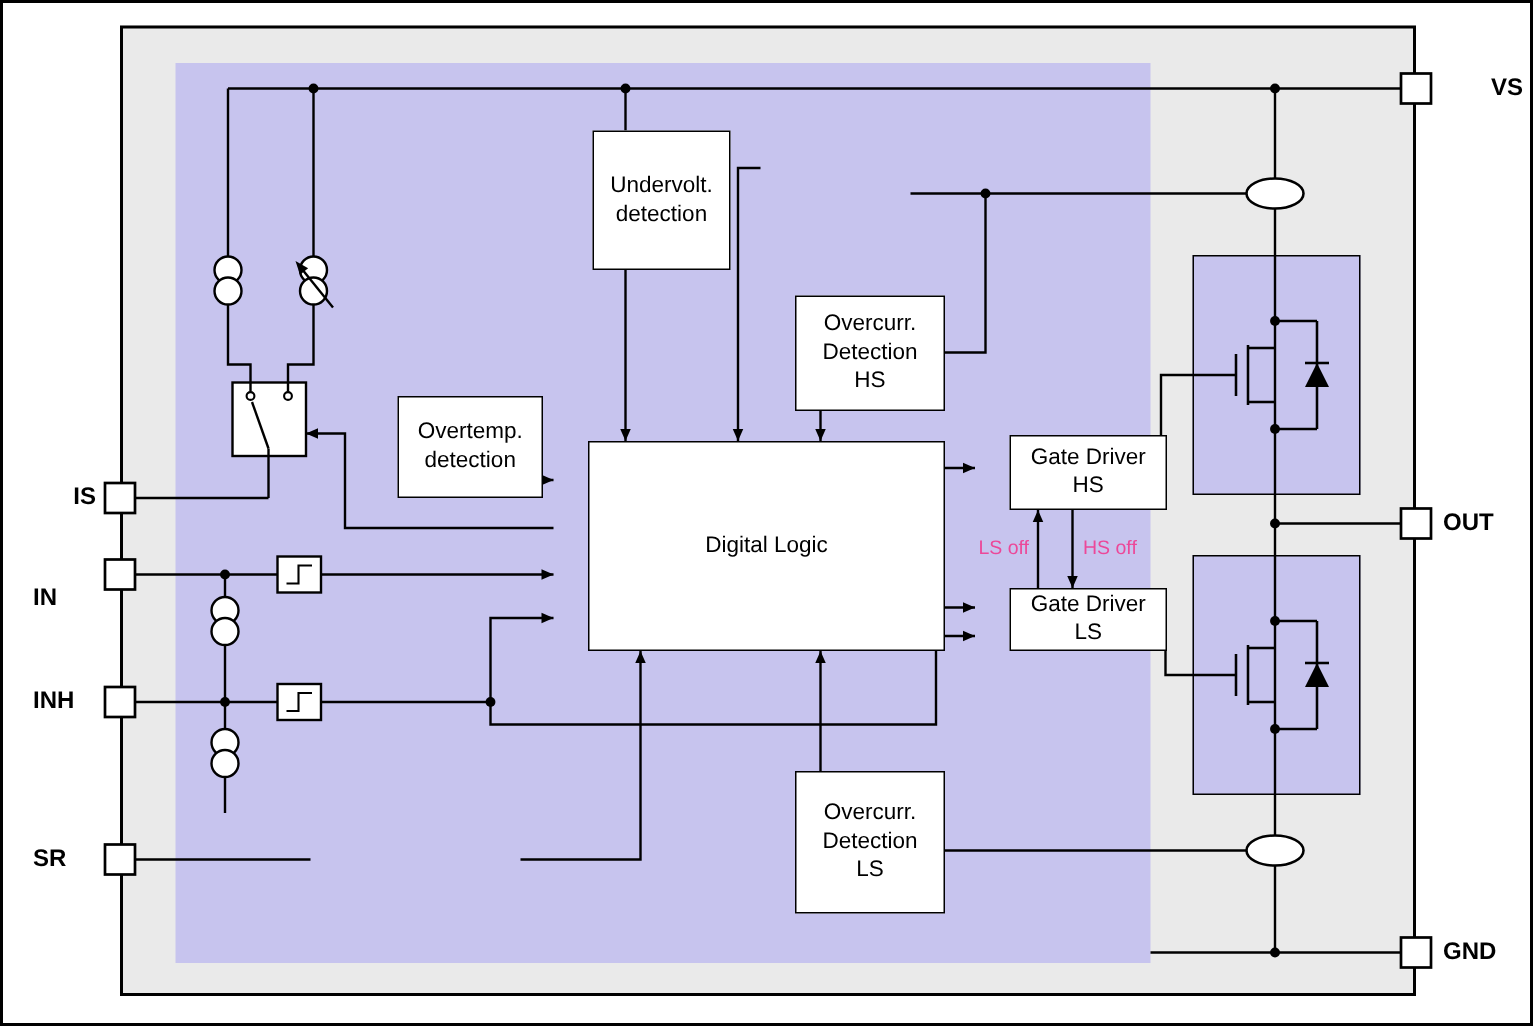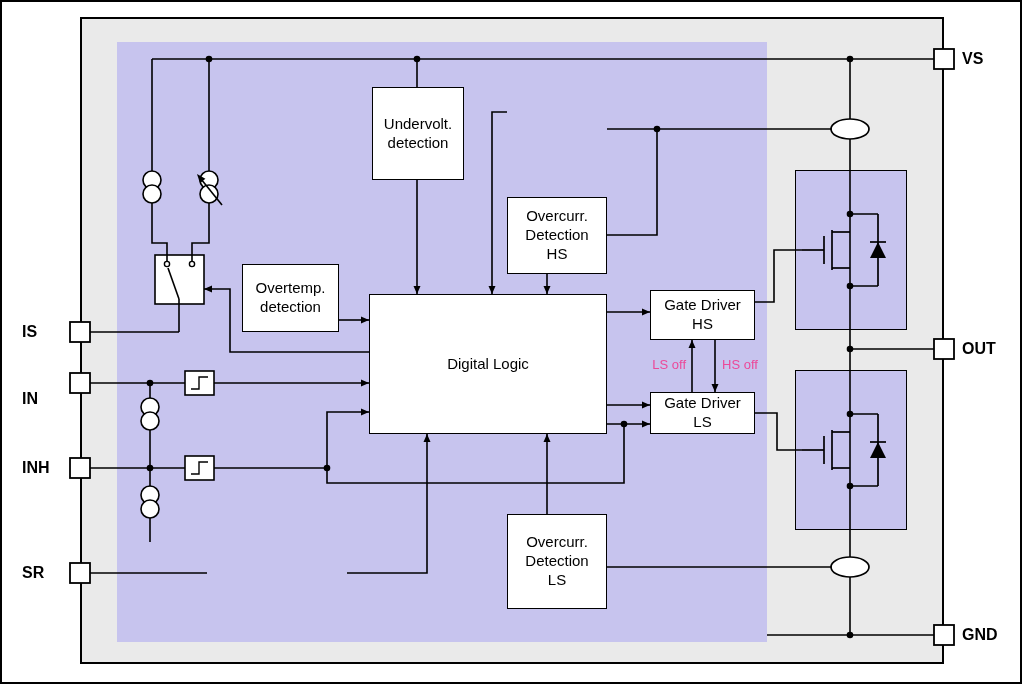--- a/index.html
+++ b/index.html
@@ -25,21 +25,21 @@
     position:absolute;width:112px;height:160px;
     background:#c7c4ee;border:1.7px solid #000;box-sizing:border-box;
   }
   #fetbox-hs{left:793px;top:168px;}
   #fetbox-ls{left:793px;top:368px;}
   svg{position:absolute;left:0;top:0;}
   .block{
     position:absolute;
     background:#ffffff;border:1.6px solid #000;box-sizing:border-box;
     display:flex;align-items:center;justify-content:center;
-    text-align:center;font-size:15px;line-height:1.25;color:#000;
+    text-align:center;font-size:15px;line-height:1.25;color:#000;margin-left:23px;
   }
   .block span{white-space:pre-line;}
   .pin-label{
     position:absolute;font-weight:bold;font-size:16px;color:#000;line-height:18px;
   }
   .small-label{
     position:absolute;font-size:13px;color:#ec4899;line-height:15px;
   }
 </style>
 </head>
@@ -261,22 +261,22 @@
 
   <div class="block" style="left:505px;top:512px;width:100px;height:95px">
     <span>Overcurr.
 Detection
 LS</span>
   </div>
 
   <div class="small-label" style="left:640px;top:355px;width:44px;text-align:right">LS off</div>
   <div class="small-label" style="left:720px;top:355px;width:46px;text-align:left">HS off</div>
 
-  <div class="pin-label" style="left:20px;top:321px;width:42px;">IS</div>
+  <div class="pin-label" style="left:20px;top:321px;width:42px;text-align:right">IS</div>
   <div class="pin-label" style="left:20px;top:388px;width:42px;text-align:left">IN</div>
   <div class="pin-label" style="left:20px;top:457px;width:42px;text-align:left">INH</div>
   <div class="pin-label" style="left:20px;top:562px;width:42px;text-align:left">SR</div>
 
-  <div class="pin-label" style="left:960px;top:48px">VS</div>
+  <div class="pin-label" style="left:992px;top:48px">VS</div>
   <div class="pin-label" style="left:960px;top:338px">OUT</div>
   <div class="pin-label" style="left:960px;top:624px">GND</div>
 
 </div>
 
 </body></html>

